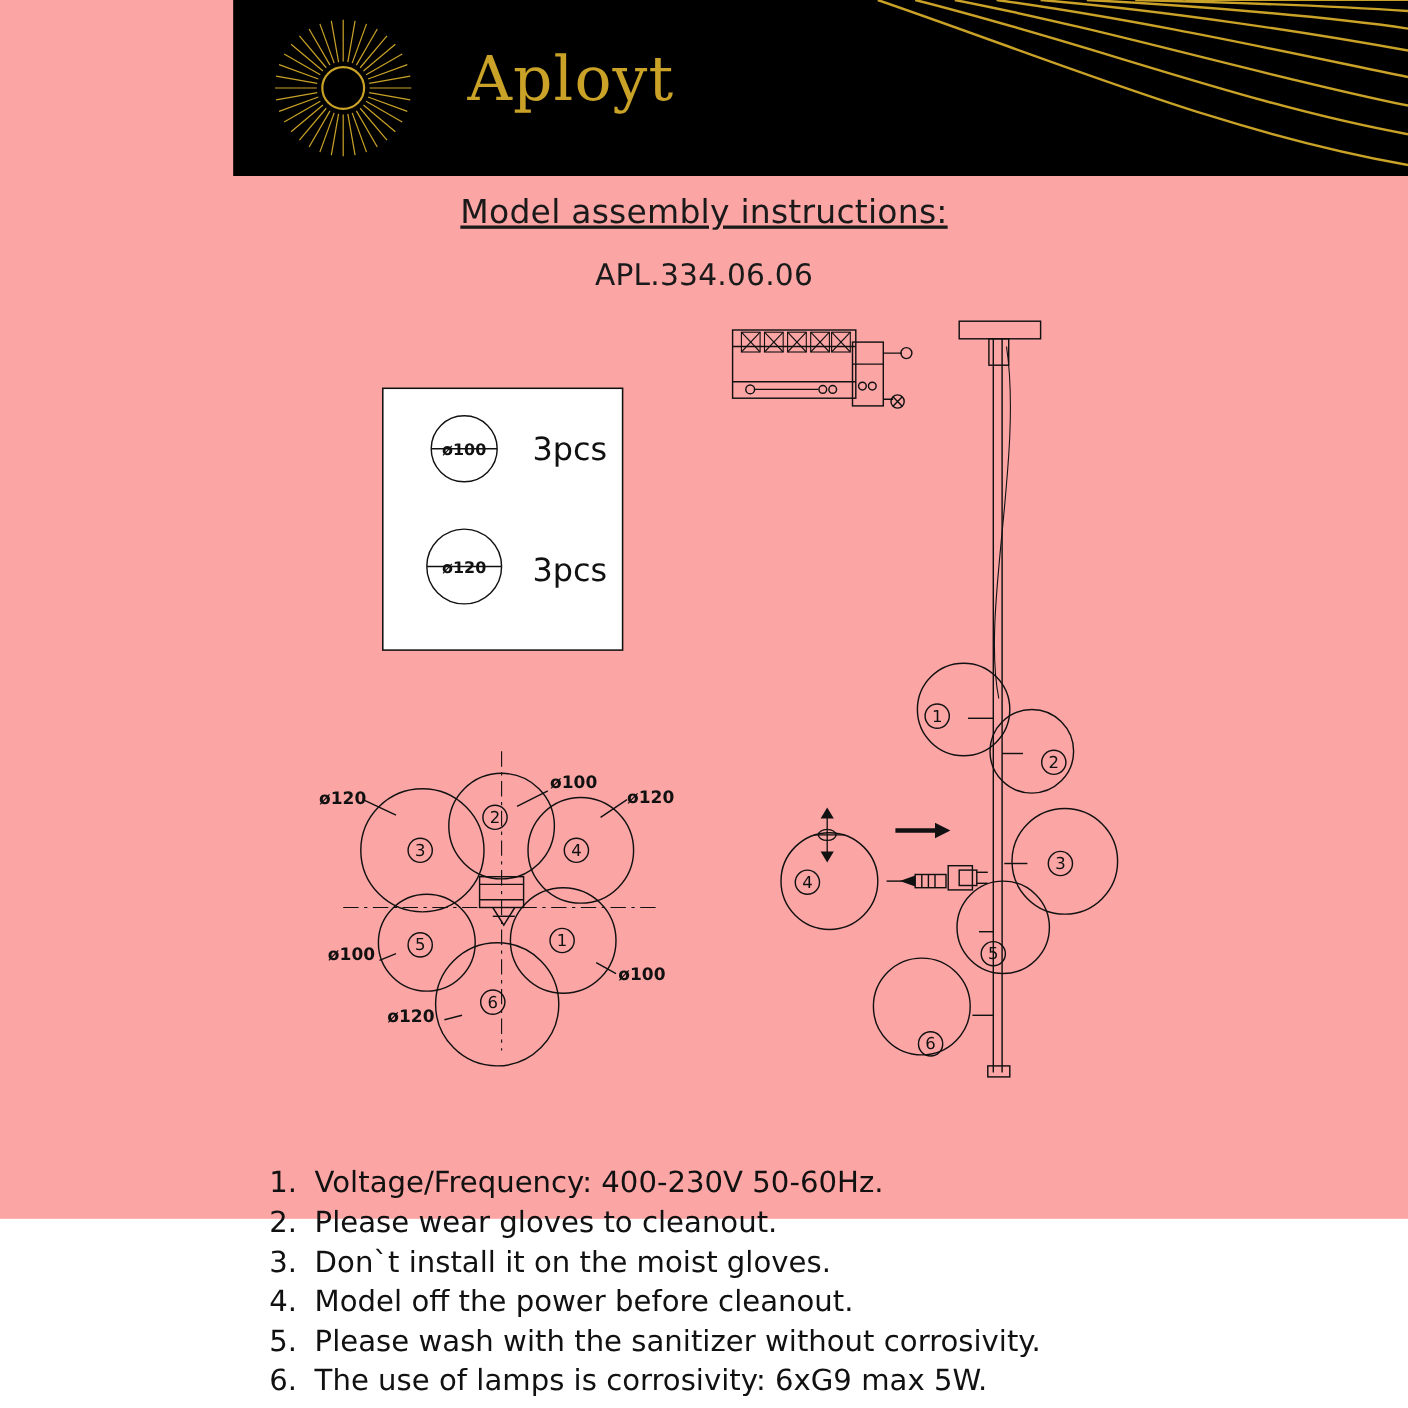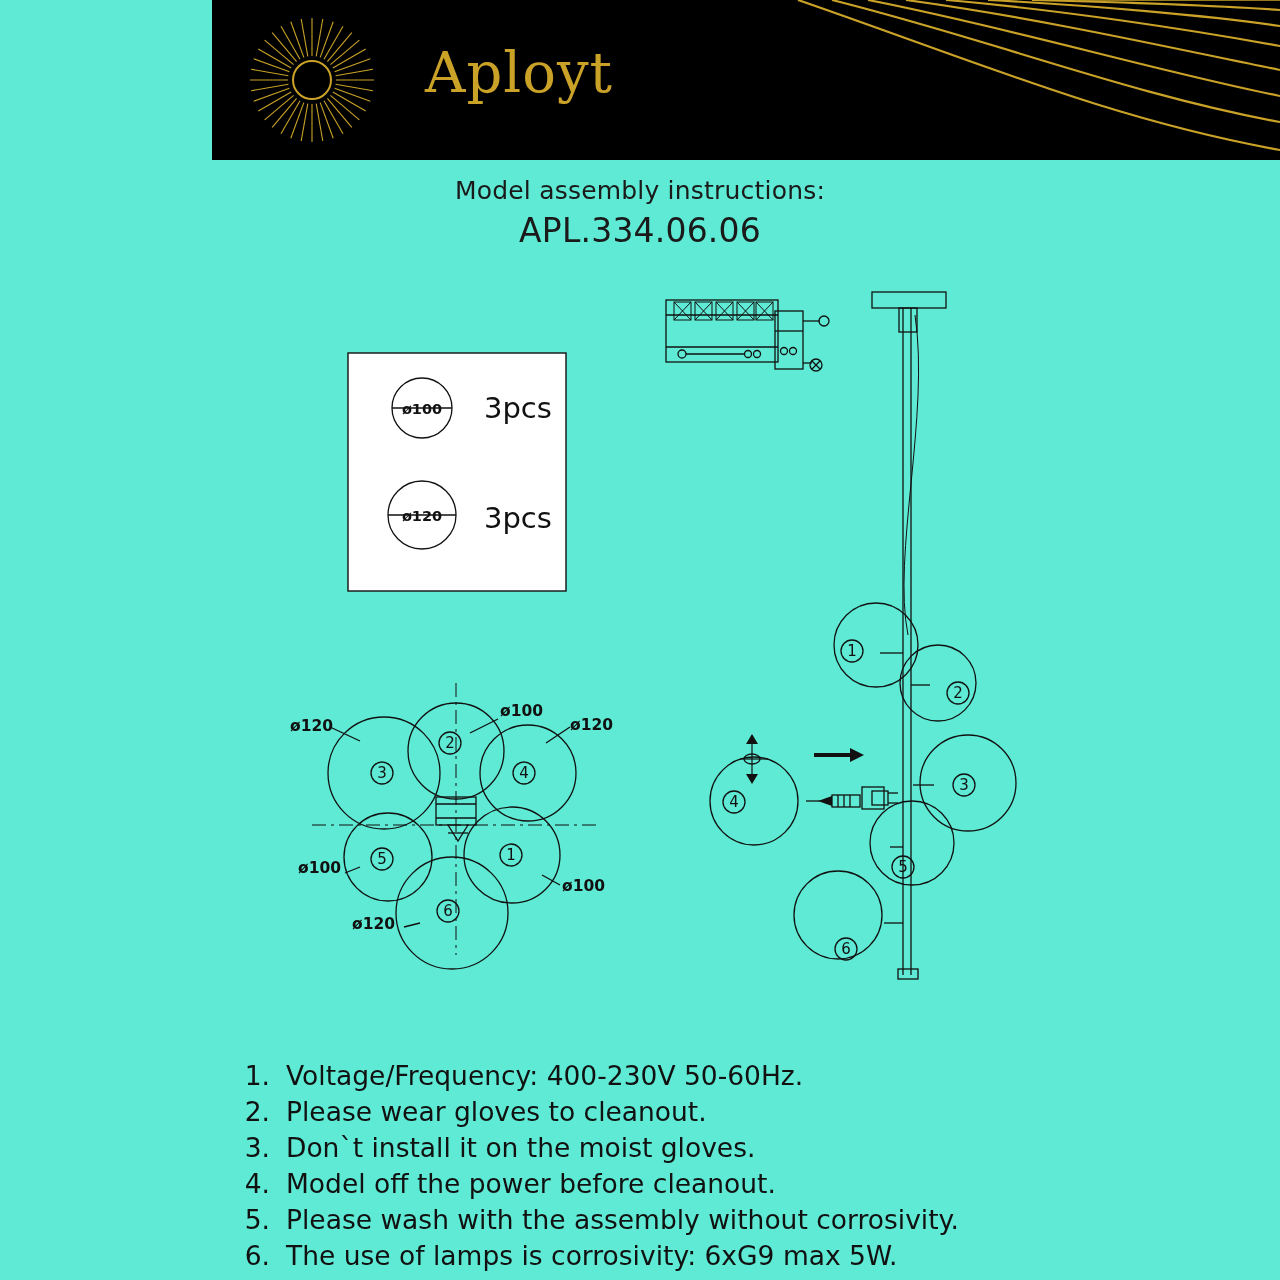--- a/index.html
+++ b/index.html
@@ -12,22 +12,22 @@
     height: 1280px;
     font-family: "DejaVu Sans", sans-serif;
     color: #1a1a1a;
     position: relative;
     overflow: hidden;
   }
   .page {
     position: absolute;
     left: 0; top: 0;
     width: 1280px;
-    height: 1280px;
-    background: #5eead4;
+    height: 1108px;
+    background: #fca5a5;
   }
   
   .banner {
     position: absolute;
     left: 212px;
     top: 0;
     width: 1068px;
     height: 160px;
     background: #000000;
     overflow: hidden;
@@ -47,28 +47,29 @@
   }
   
   .title-block {
     position: absolute;
     left: 0;
     top: 176px;
     width: 1280px;
     text-align: center;
   }
   .title-line1 {
-    font-size: 25px;
+    font-size: 30px;
     color: #1a1a1a;
     letter-spacing: 0.2px;
+    text-decoration: underline;
   }
   .title-line2 {
-    font-size: 33px;
+    font-size: 27px;
     color: #1a1a1a;
-    margin-top: 6px;
+    margin-top: 24px;
     letter-spacing: 0.2px;
   }
   
   .drawing {
     position: absolute;
     left: 0;
     top: 255px;
     width: 1280px;
     height: 790px;
   }
@@ -366,21 +367,21 @@
     <div class="instruction-row">
       <span class="instruction-num">3.</span>
       <span class="instruction-text">Don`t install it on the moist gloves.</span>
     </div>
     <div class="instruction-row">
       <span class="instruction-num">4.</span>
       <span class="instruction-text">Model off the power before cleanout.</span>
     </div>
     <div class="instruction-row">
       <span class="instruction-num">5.</span>
-      <span class="instruction-text">Please wash with the assembly without corrosivity.</span>
+      <span class="instruction-text">Please wash with the sanitizer without corrosivity.</span>
     </div>
     <div class="instruction-row">
       <span class="instruction-num">6.</span>
       <span class="instruction-text">The use of lamps is corrosivity: 6xG9 max 5W.</span>
     </div>
   </div>
 
 </div>
 
 </body></html>

